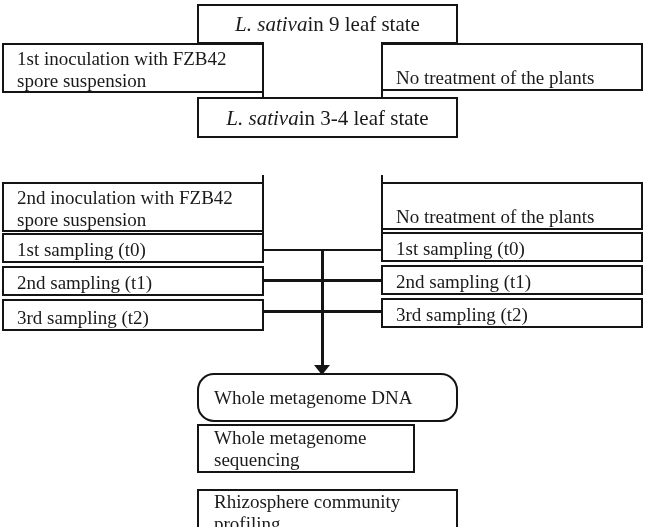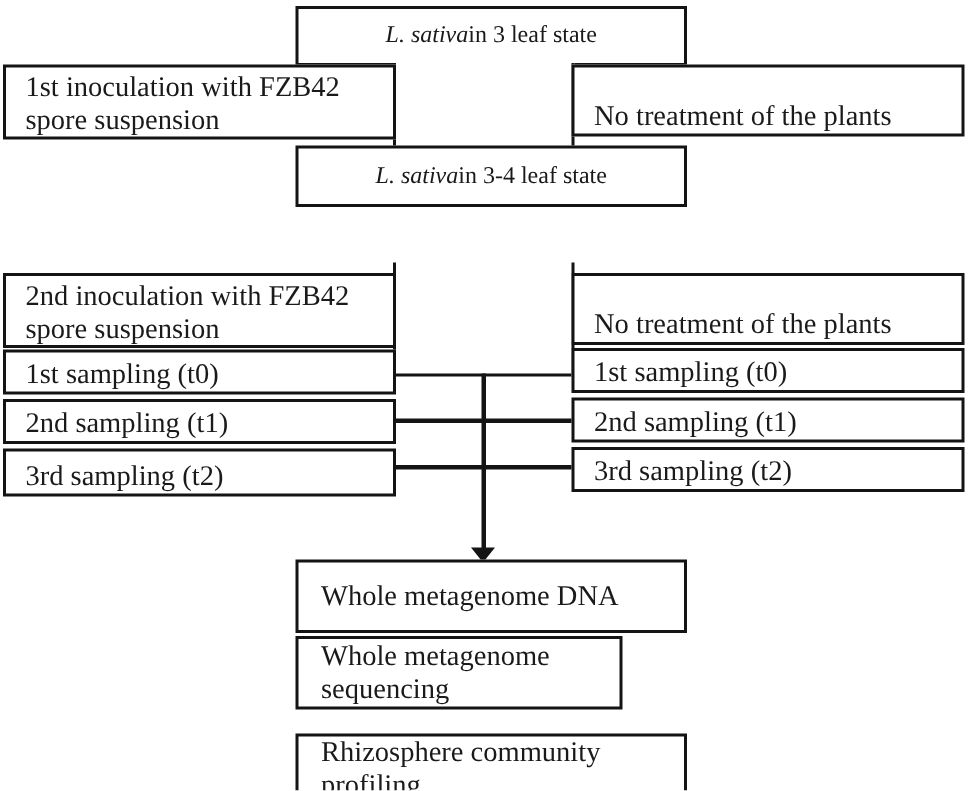--- a/index.html
+++ b/index.html
@@ -17,21 +17,21 @@
     box-sizing: border-box;
     border: 2.5px solid #141414;
     background: #ffffff;
     font-size: 19px;
     line-height: 22px;
   }
   .center {
     display: flex;
     align-items: center;
     justify-content: center;
-    font-size: 16px;
+    font-size: 21px;
   }
   .vcenter {
     display: flex;
     align-items: flex-end;
     padding-left: 13px;
   }
   .twoline { padding: 3px 0 0 13px; }
   .em { font-style: italic; }
 
   
@@ -77,33 +77,33 @@
     background: #141414;
   }
   .arrow-head {
     position: absolute; left: 314px; top: 365px; width: 0; height: 0;
     border-left: 8.5px solid transparent;
     border-right: 8.5px solid transparent;
     border-top: 10px solid #141414;
   }
 
   
-  .b-dna  { left: 197px; top: 373px; width: 261px; height: 49px; padding-left: 15px; }
+  .b-dna  { left: 197px; top: 373px; width: 261px; height: 49px; padding-left: 15px; border-radius: 17px; }
   .b-seq  { left: 197px; top: 424px; width: 218px; height: 49px; padding-left: 15px; }
   .b-prof { left: 197px; top: 489px; width: 261px; height: 48px; padding-left: 15px; }
   .result { display: flex; align-items: center; font-size: 19px; }
 </style>
 </head>
 <body>
 
 <div class="canvas">
 
   <div class="box center b-top">
     <span class="em">L. sativa</span>
-      <span> in 3 leaf state</span>
+      <span> in 9 leaf state</span>
   </div>
 
   <div class="conn1"></div>
 
   <div class="box twoline b-row2l">
     <div>1st inoculation with FZB42</div>
     <div>spore suspension</div>
   </div>
 
   <div class="box vcenter b-row2r">

